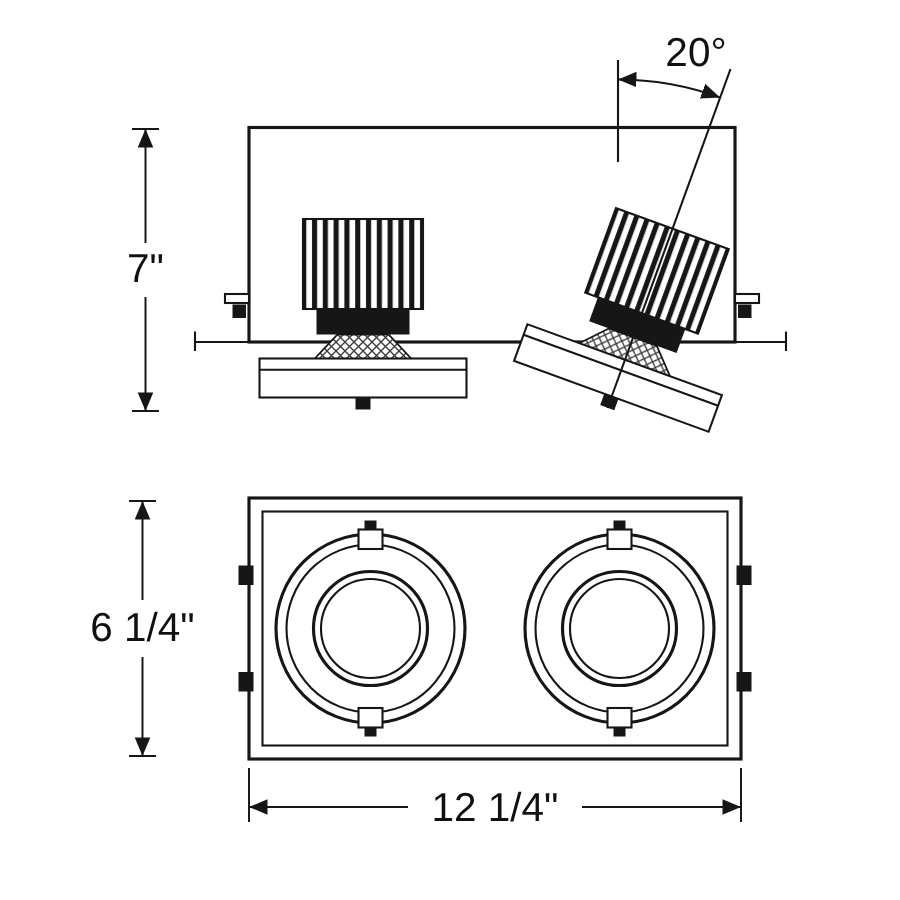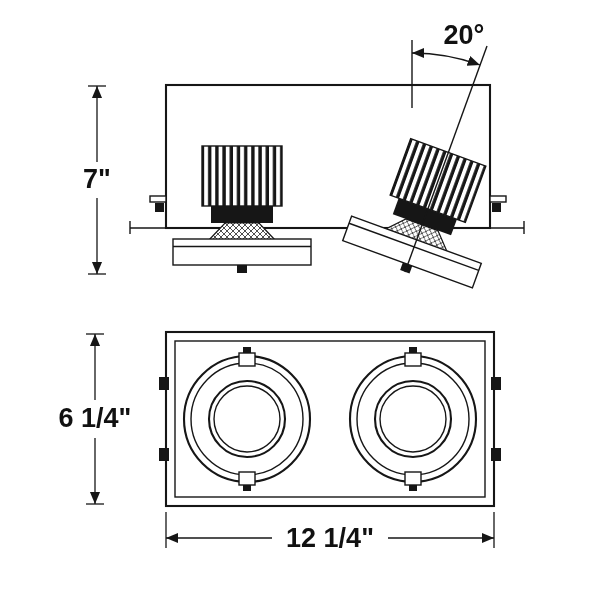--- a/index.html
+++ b/index.html
@@ -1,16 +1,16 @@
 <!DOCTYPE html>
 <html><head>
 <meta charset="utf-8">
 <style>
   html,body{margin:0;padding:0;background:#ffffff;width:600px;height:600px;overflow:hidden;}
-  .drawing{width:600px;height:436px;font-family:"Liberation Sans", sans-serif;font-weight:bold;}
+  .drawing{width:600px;height:436px;font-family:"Liberation Sans", sans-serif;}
   svg{display:block;}
   .ln1{stroke:#161616;stroke-width:1.4;fill:none;}
   .ln2{stroke:#161616;stroke-width:2.1;fill:none;}
   .dim{stroke:#161616;stroke-width:1.3;fill:none;}
   .fillw{fill:#ffffff;}
   .filld{fill:#161616;stroke:none;}
   .dimtext{font-family:"Liberation Sans", sans-serif;font-size:27px;fill:#111111;}
 </style>
 </head>
 <body>

